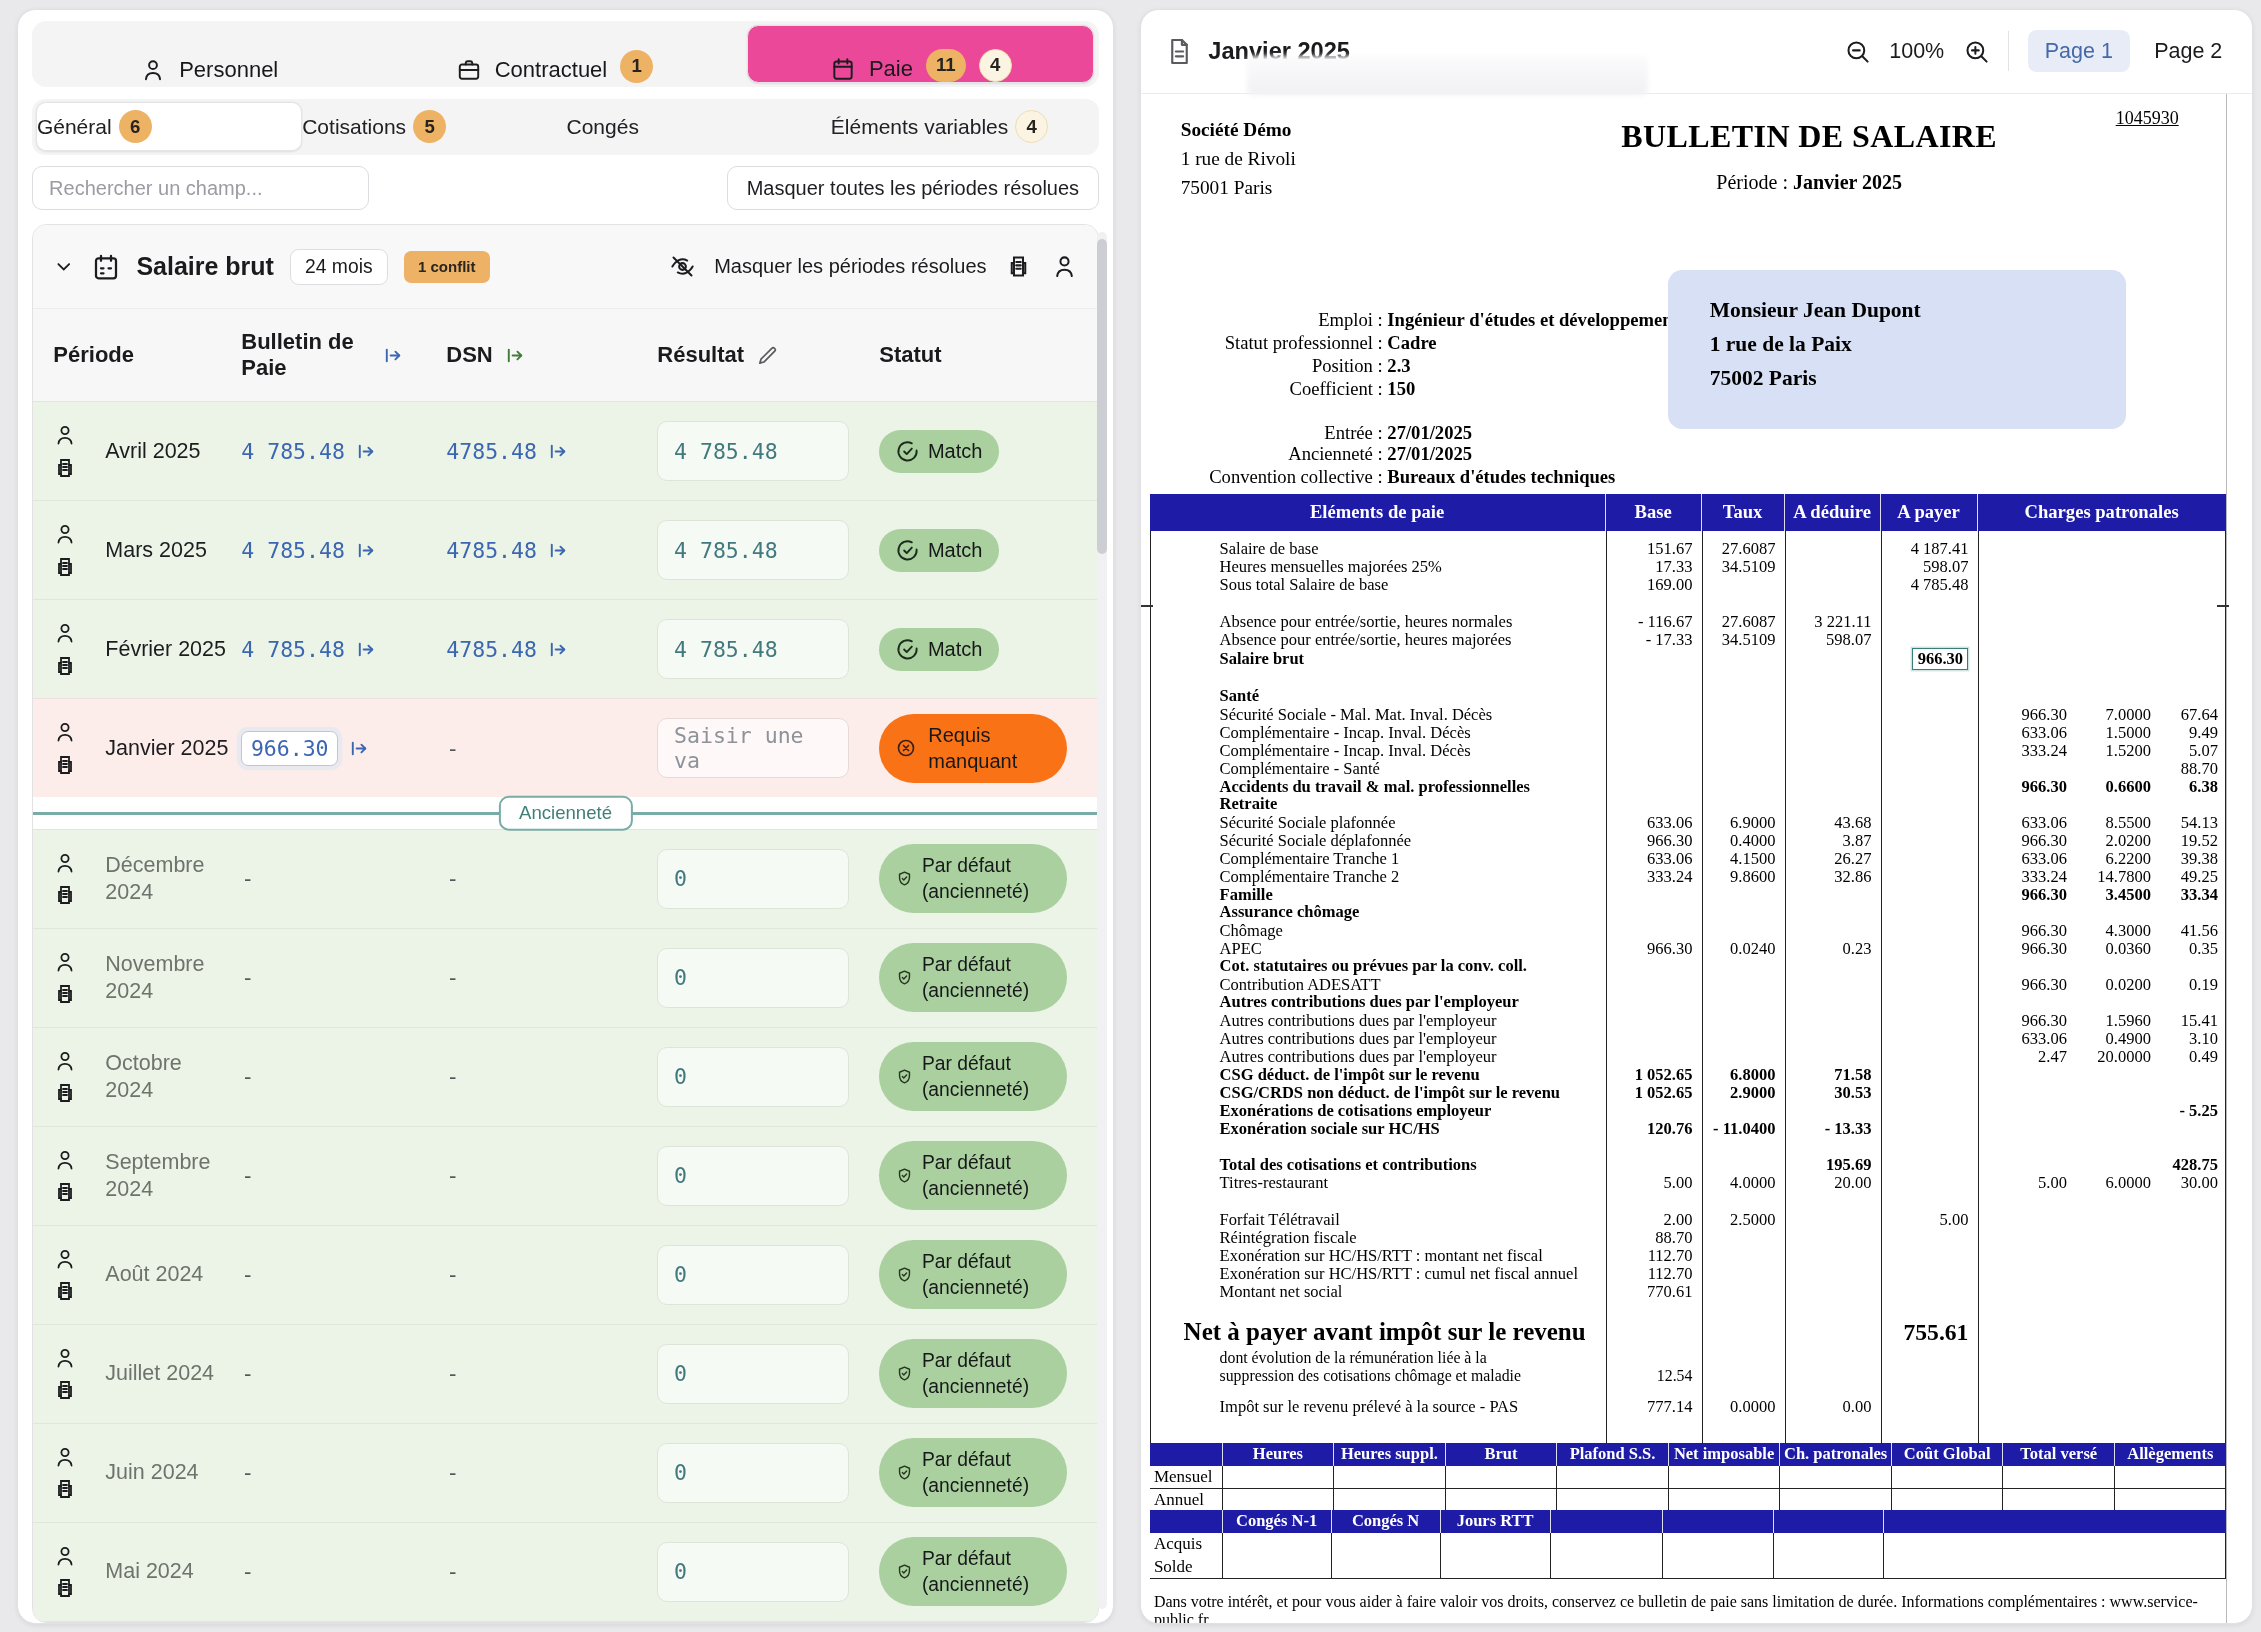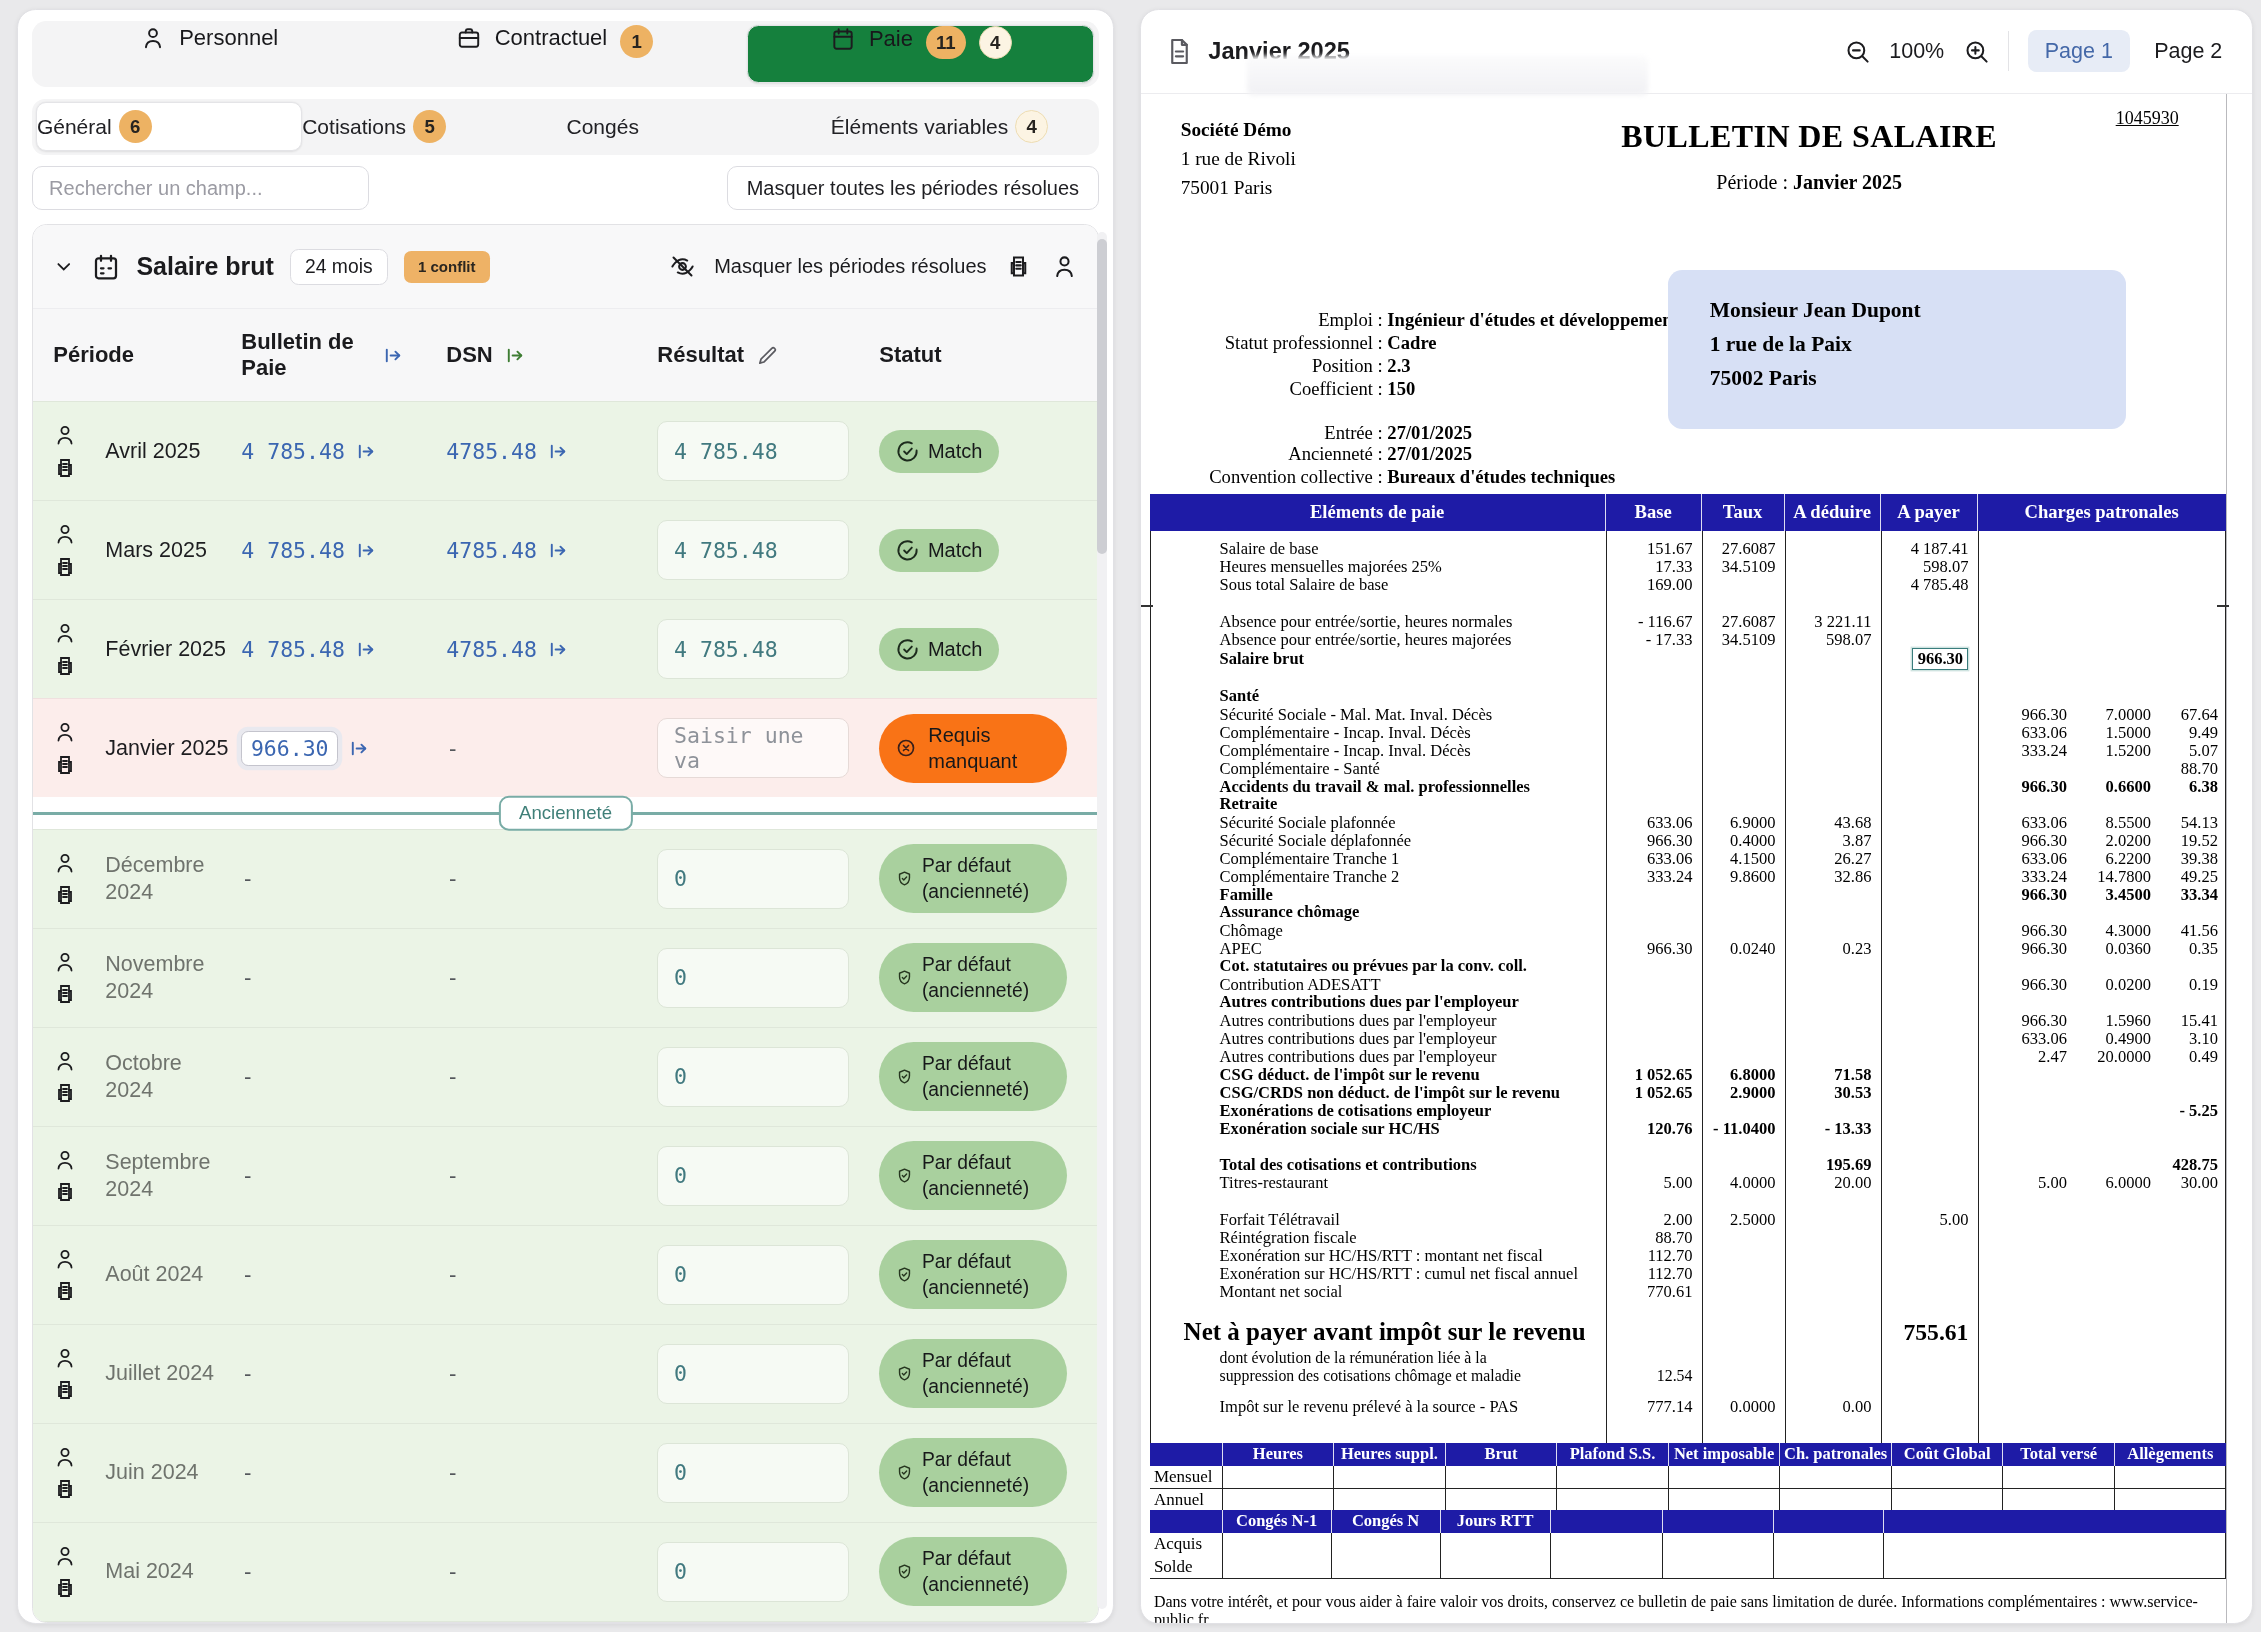--- a/index.html
+++ b/index.html
@@ -23,24 +23,24 @@
   #right-panel { left:1140px; width:1113px; }
 
   svg { display:block; }
 
   
   .tabs {
     margin:11.5px 14.3px 0; background:#f4f4f5; border-radius:14.3px;
     display:flex; padding:4.3px; height:66px; flex:none;
   }
   .tab {
-    flex:1; display:flex; align-items:flex-start; justify-content:center; gap:13px;
+    flex:1; display:flex; align-items:flex-end; justify-content:center; gap:13px;
     font-size:22px; color:#18181b; border-radius:11.5px;
   }
-  .tab.active { background:#15803d; border:0.7px solid #e4e4e7; box-shadow:0 0.7px 2.1px rgba(0,0,0,.09);margin-left:20px; }
+  .tab.active { background:#ec4899; border:0.7px solid #e4e4e7; box-shadow:0 0.7px 2.1px rgba(0,0,0,.09);margin-left:20px; }
   .badge {
     background:#edb263; border-radius:715px; min-width:33px; height:33px;
     padding:0 10px; font-size:18.6px; font-weight:600; color:#272420;
     display:flex; align-items:center; justify-content:center;
   }
   .badge.outline { background:#fcf4e3; border:1.4px solid #eddcb2; }
 
   .subtabs {
     margin:11.5px 14.3px 0; background:#f4f4f5; border-radius:13px;
     display:flex; padding:3.6px; height:56px; flex:none;

